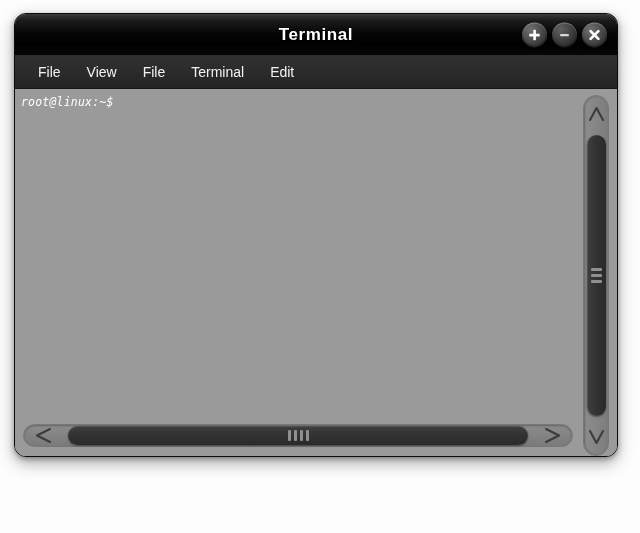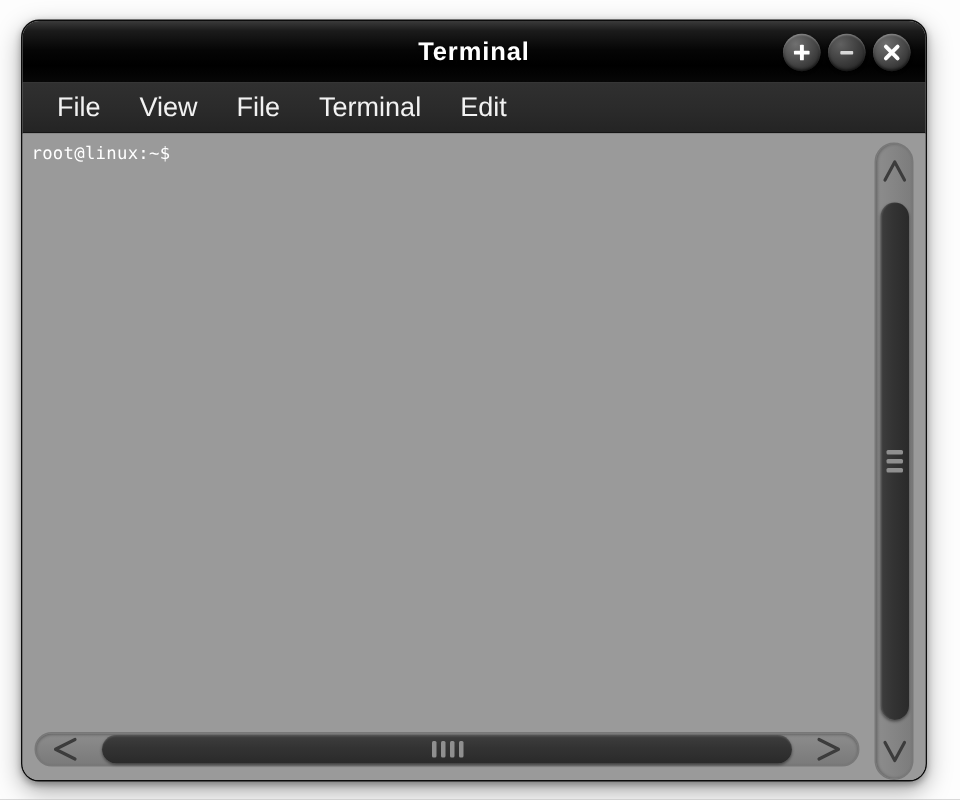--- a/index.html
+++ b/index.html
@@ -21,21 +21,21 @@
     inset: 0;
     background: #fdfdfd;
   }
 
   
   #window {
     position: absolute;
     left: 14px;
     top: 13px;
     width: 604px;
-    height: 508px;
+    height: 444px;
     border-radius: 12px 12px 12px 12px;
     background: #9a9a9a;
     box-shadow:
       0 6px 16px rgba(0,0,0,0.34),
       0 2px 5px rgba(0,0,0,0.30);
     border: 1px solid #0c0c0c;
     box-sizing: border-box;
     overflow: hidden;
     display: flex;
     flex-direction: column;
@@ -100,21 +100,21 @@
     flex: 0 0 34px;
     background: linear-gradient(to bottom, #303030 0%, #2b2b2b 50%, #242424 100%);
     display: flex;
     align-items: center;
     padding-left: 12px;
     border-bottom: 1px solid #151515;
     box-sizing: border-box;
   }
   .menu-item {
     color: #f2f2f2;
-    font-size: 18px;
+    font-size: 14px;
     padding: 3px 11px;
     margin-right: 4px;
     border-radius: 3px;
     cursor: default;
     user-select: none;
     white-space: nowrap;
   }
 
   
   #body-area {
@@ -140,20 +140,21 @@
     overflow: hidden;
     min-height: 0;
   }
   #prompt-line {
     font-family: "DejaVu Sans Mono", "Liberation Mono", monospace;
     font-size: 11.5px;
     color: #ffffff;
     white-space: pre;
     letter-spacing: 0.2px;
     line-height: 1.25;
+    font-style: italic;
   }
 
   
   #hscroll-wrap {
     flex: 0 0 36px;
     display: flex;
     align-items: center;
     padding: 0 8px 6px 8px;
     box-sizing: border-box;
     background: #9a9a9a;

